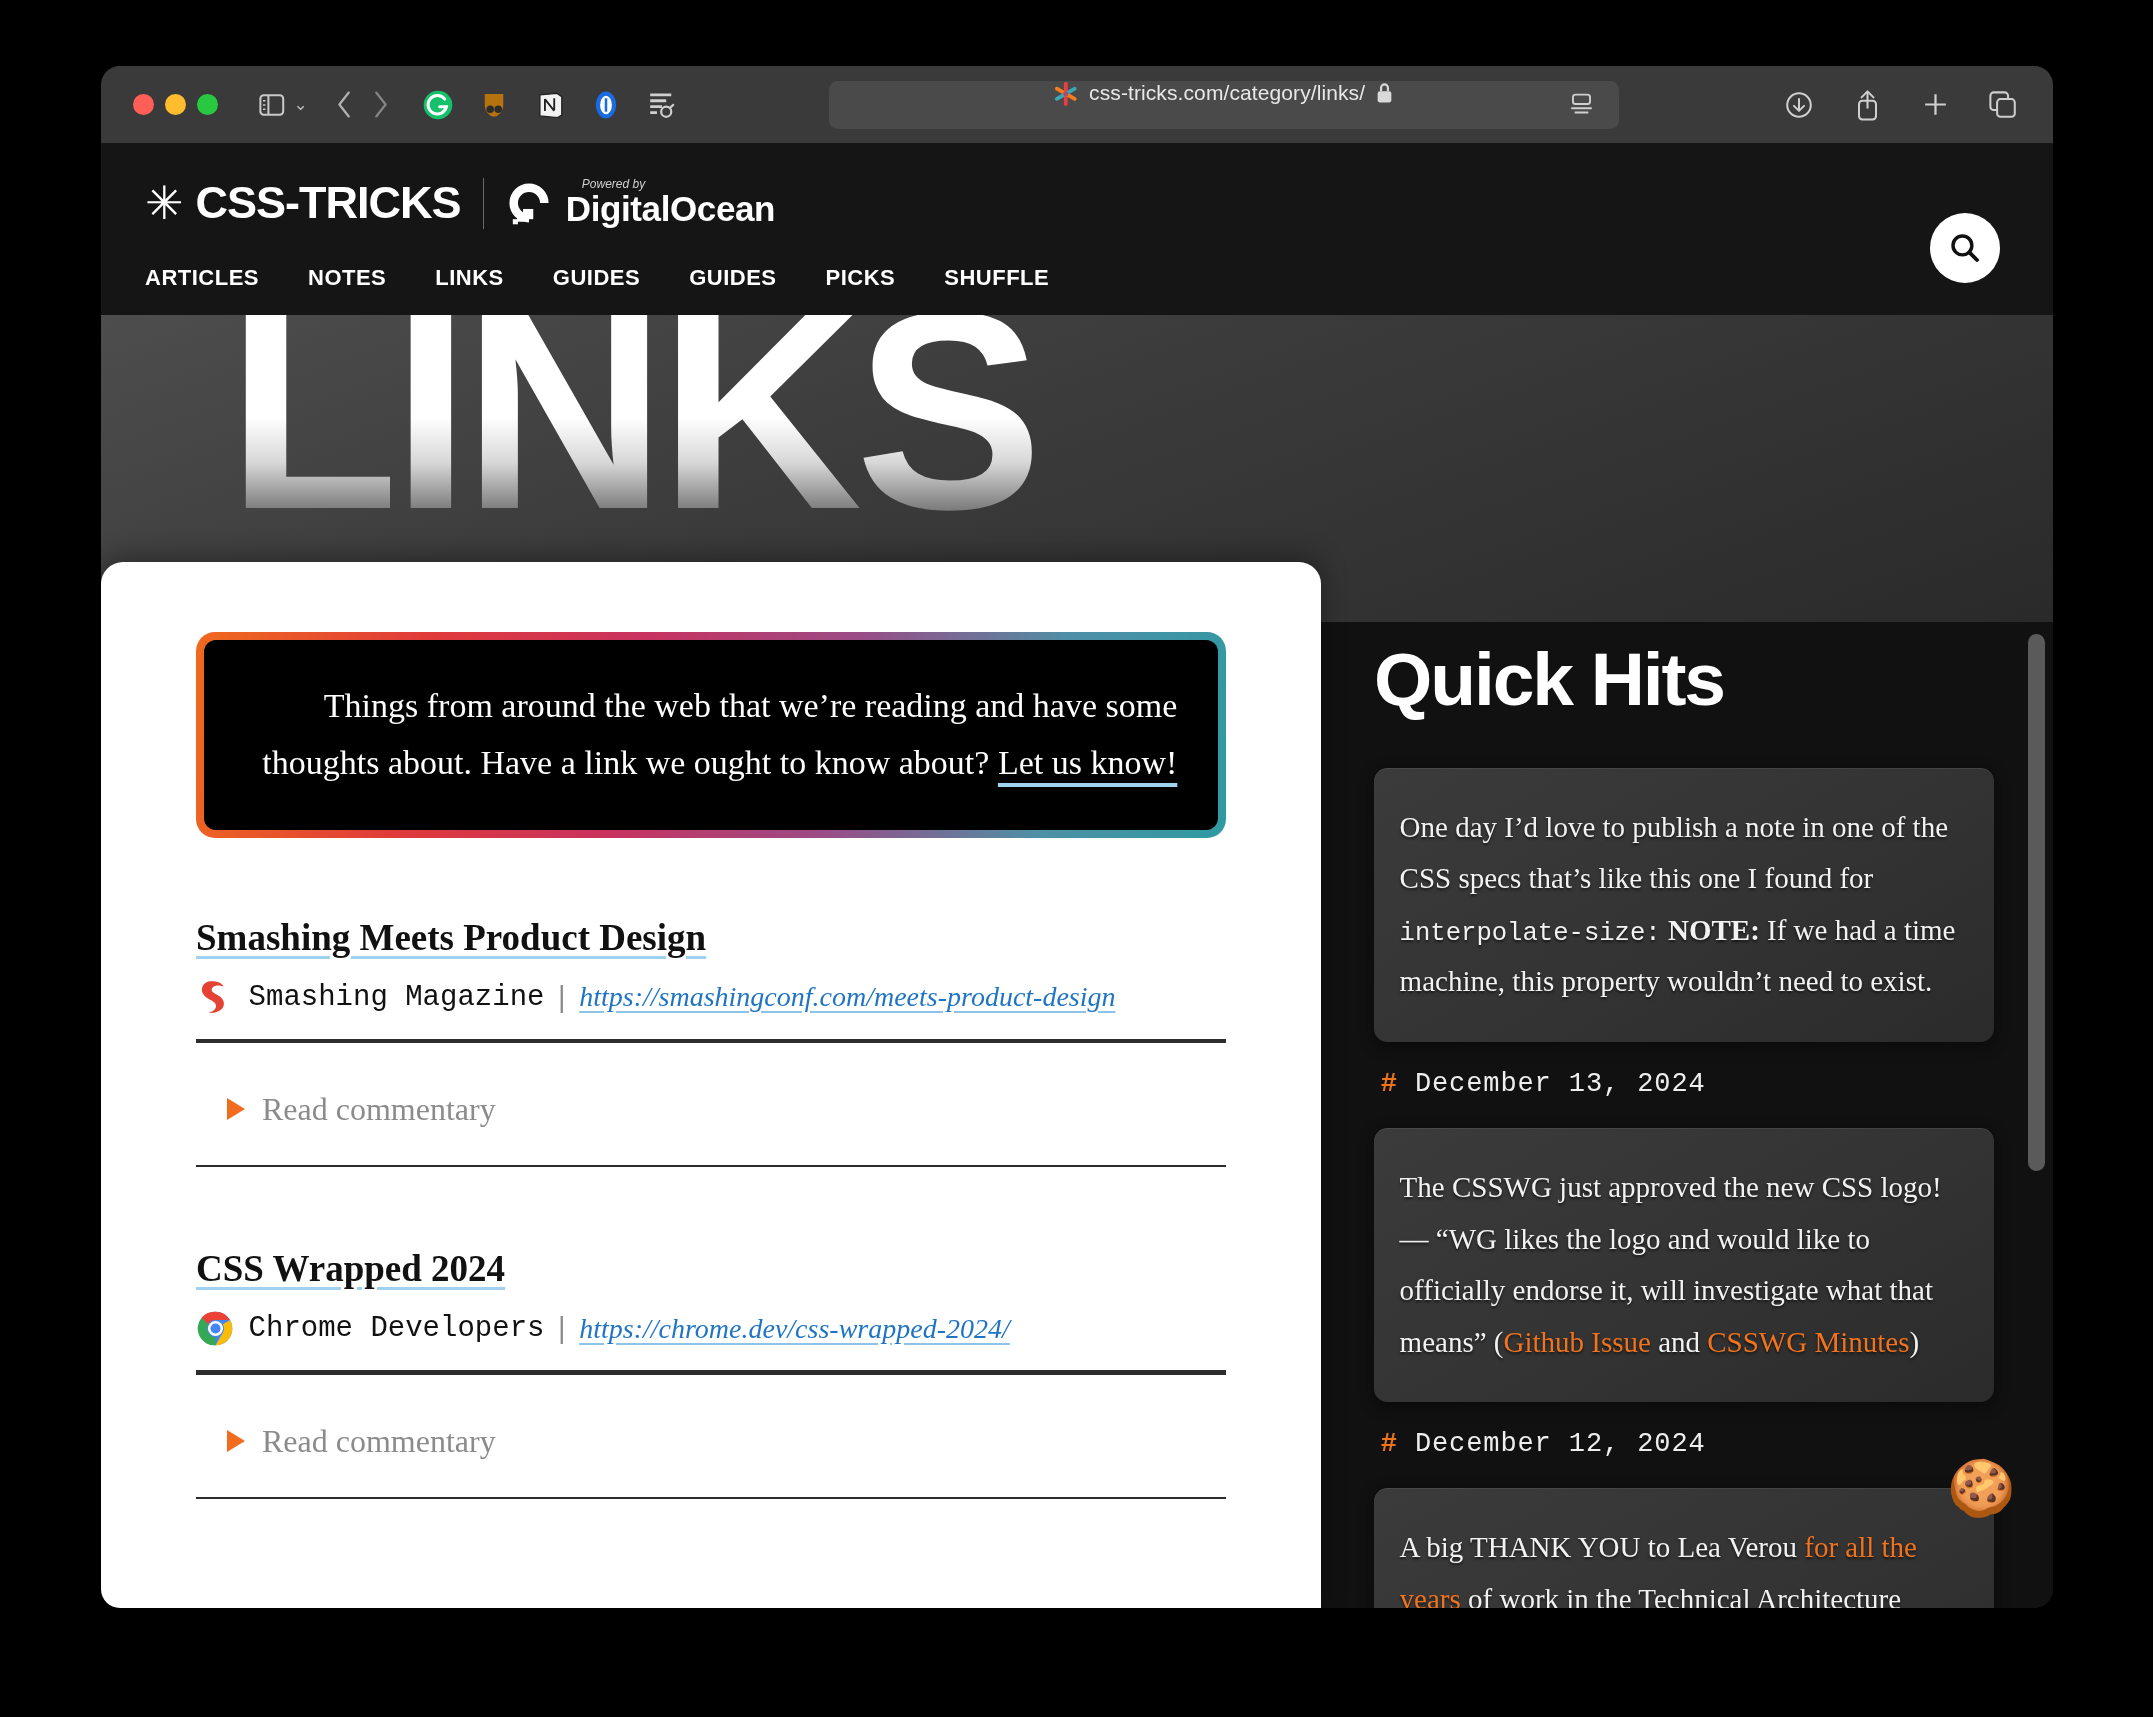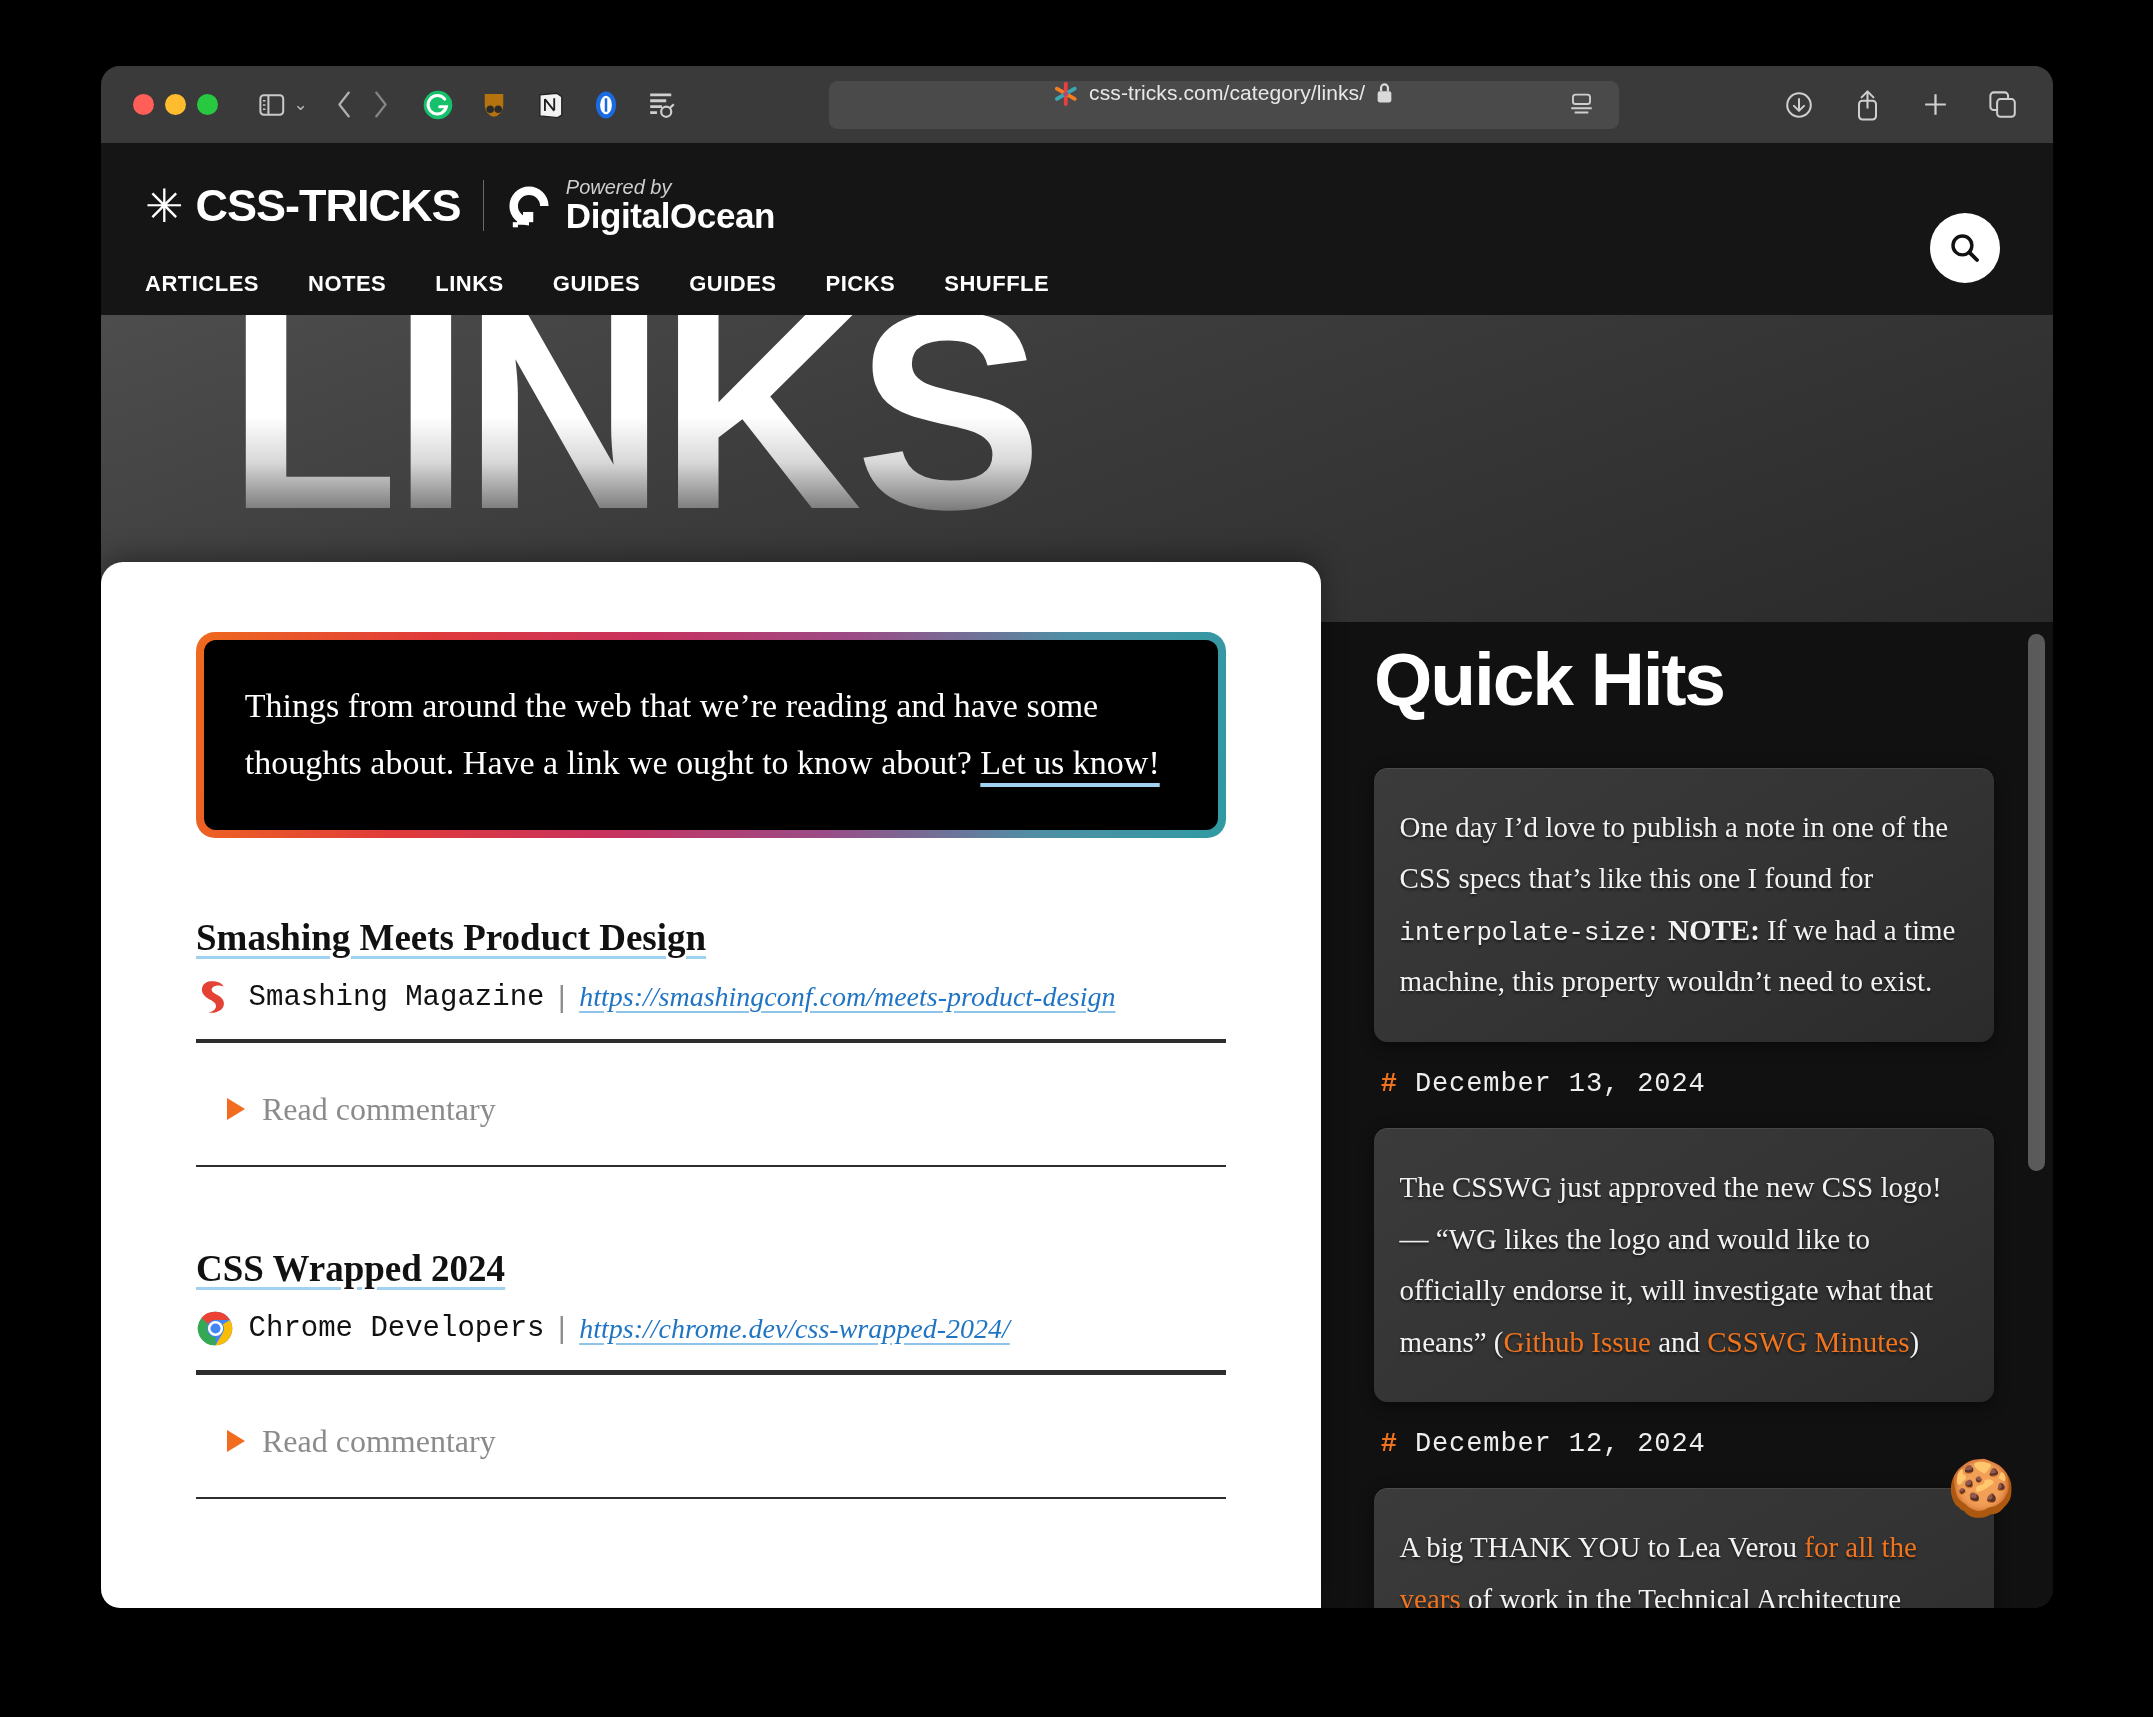--- a/index.html
+++ b/index.html
@@ -82,21 +82,21 @@
     padding: 34px 44px 0 44px;
     height: 172px;
   }
   .logo-row { display: flex; align-items: center; gap: 22px; }
   .brand { display: flex; align-items: center; gap: 12px; }
   .brand-star { color: #fff; font-size: 46px; line-height: 1; }
   .brand-text { color: #fff; font-size: 45px; font-weight: 700; letter-spacing: -1px; }
   .brand-div { width: 1.7px; height: 51px; background: #6a6a6a; }
   .do-block { display: flex; align-items: center; gap: 13.6px; }
   .do-text { display: flex; flex-direction: column; line-height: 1.05; }
-  .do-powered { color: #cfcfcf; font-size: 20px; font-style: italic; }
+  .do-powered { color: #cfcfcf; font-size: 12px; font-style: italic; margin-left: 16px; }
   .do-name { color: #fff; font-size: 35px; font-weight: 700; letter-spacing: -0.4px; }
 
   .nav { display: flex; gap: 49px; margin-top: 36px; }
   .nav a {
     color: #fff; font-size: 22px; font-weight: 700;
     letter-spacing: 0.5px; text-decoration: none;
   }
 
   .search-btn {
     position: absolute; right: 53px; top: 70px;
@@ -161,20 +161,21 @@
   .intro-inner {
     background: #000;
     border-radius: 12px;
     padding: 37px 41px 39px 41px;
   }
   .intro-inner p {
     font-family: "Liberation Serif", serif;
     color: #fff;
     font-size: 34px;
     line-height: 1.68;
+    text-align: right;
   }
   .intro-inner a {
     color: #fff;
     text-decoration: underline;
     text-decoration-color: #9ed2f0;
     text-decoration-thickness: 4.3px;
     text-underline-offset: 9.4px;
   }
 
   .entry { margin-bottom: 15.3px; }

